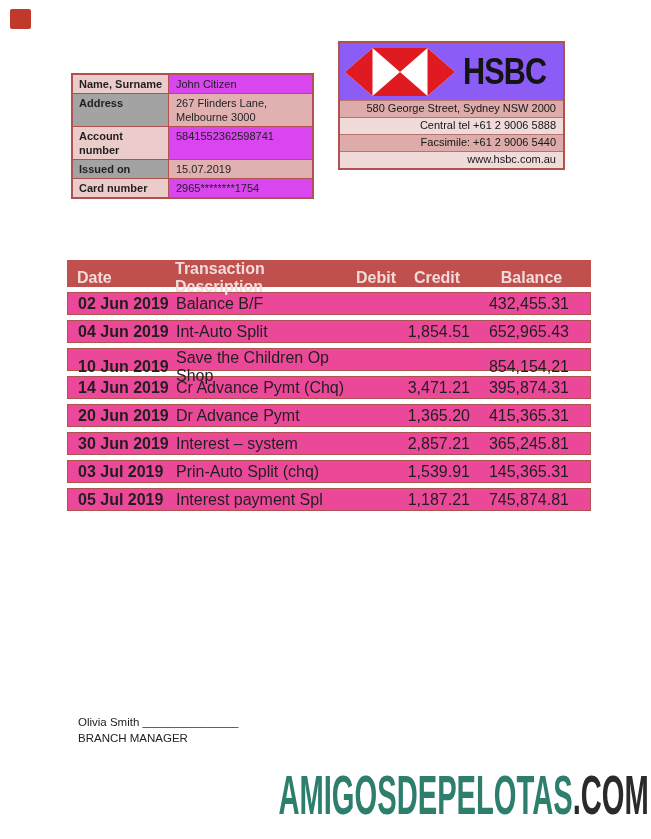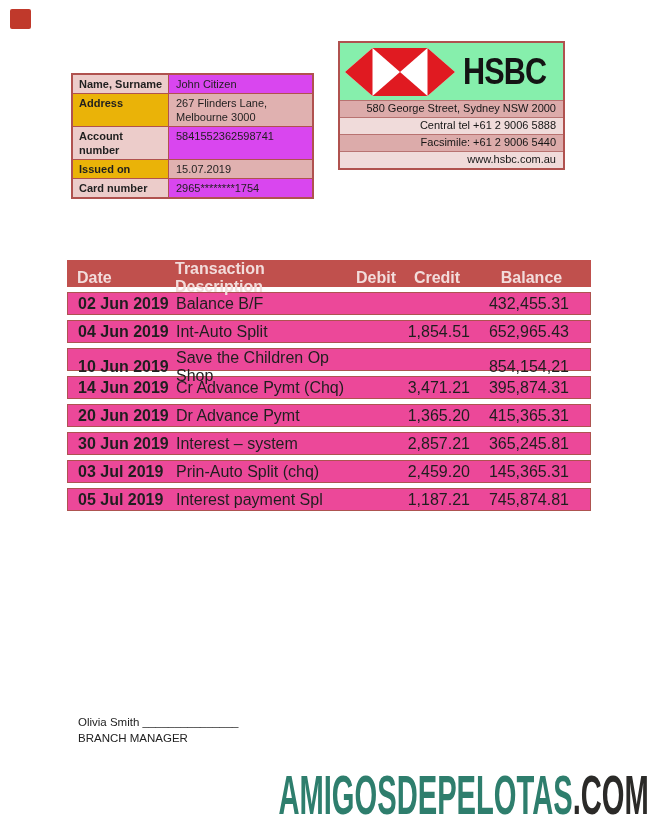--- a/index.html
+++ b/index.html
@@ -14,26 +14,26 @@
   
   .cust-table { position:absolute; left:71px; top:73px; width:243px;
     border:2px solid #b0524f; box-sizing:border-box; font-size:11px; line-height:14px; }
   .cust-row { display:flex; border-top:1.5px solid #b0524f; }
   .cust-row:first-child { border-top:none; }
   .cust-label { width:96px; box-sizing:border-box; padding:2px 2px 2px 6px;
     font-weight:bold; border-right:1.5px solid #b0524f; }
   .cust-value { flex:1; padding:2px 2px 2px 7px; }
   .row-light .cust-label { background:#ecccca; }
   .row-light .cust-value { background:#d946ef; }
-  .row-dark .cust-label { background:#eab308; }
+  .row-dark .cust-label { background:#a3a3a3; }
   .row-dark .cust-value { background:#e0b1b0; }
 
   
   .hsbc-box { position:absolute; left:338px; top:41px; width:227px;
-    border:2px solid #b0524f; box-sizing:border-box; background:#86efac; }
+    border:2px solid #b0524f; box-sizing:border-box; background:#8b5cf6; }
   .hsbc-logo-row { height:57px; display:flex; align-items:center; }
   .hsbc-hex { margin-left:5px; flex:none; }
   .hsbc-name { font-size:36px; font-weight:bold; color:#141414; margin-left:8px;
     transform:scaleX(0.85); transform-origin:0 50%; letter-spacing:-1px; white-space:nowrap; }
   .hsbc-row { font-size:11px; font-weight:normal; text-align:right;
     padding:1px 7px 2px 0; line-height:13px; border-top:1px solid #b87371; color:#161616; }
   .hsbc-row.dark { background:#dcabaa; }
   .hsbc-row.light { background:#f0dbda; }
 
   
@@ -161,21 +161,21 @@
       <div class="td-date">30 Jun 2019</div>
       <div class="td-desc">Interest – system</div>
       <div class="td-debit"></div>
       <div class="td-credit">2,857.21</div>
       <div class="td-balance">365,245.81</div>
     </div>
     <div class="txn-row">
       <div class="td-date">03 Jul 2019</div>
       <div class="td-desc">Prin-Auto Split (chq)</div>
       <div class="td-debit"></div>
-      <div class="td-credit">2,459.20</div>
+      <div class="td-credit">1,539.91</div>
       <div class="td-balance">145,365.31</div>
     </div>
     <div class="txn-row">
       <div class="td-date">05 Jul 2019</div>
       <div class="td-desc">Interest payment Spl</div>
       <div class="td-debit"></div>
       <div class="td-credit">1,187.21</div>
       <div class="td-balance">745,874.81</div>
     </div>
   </div>

